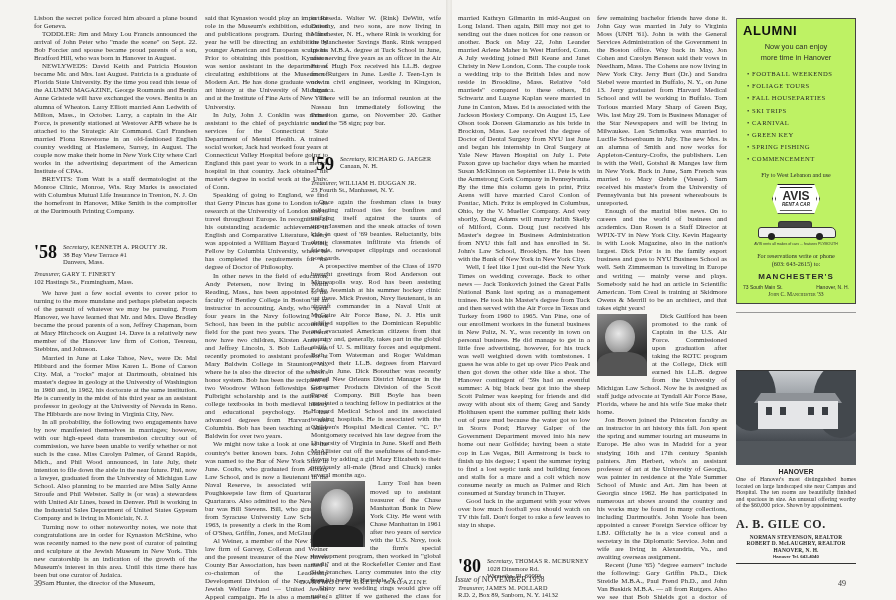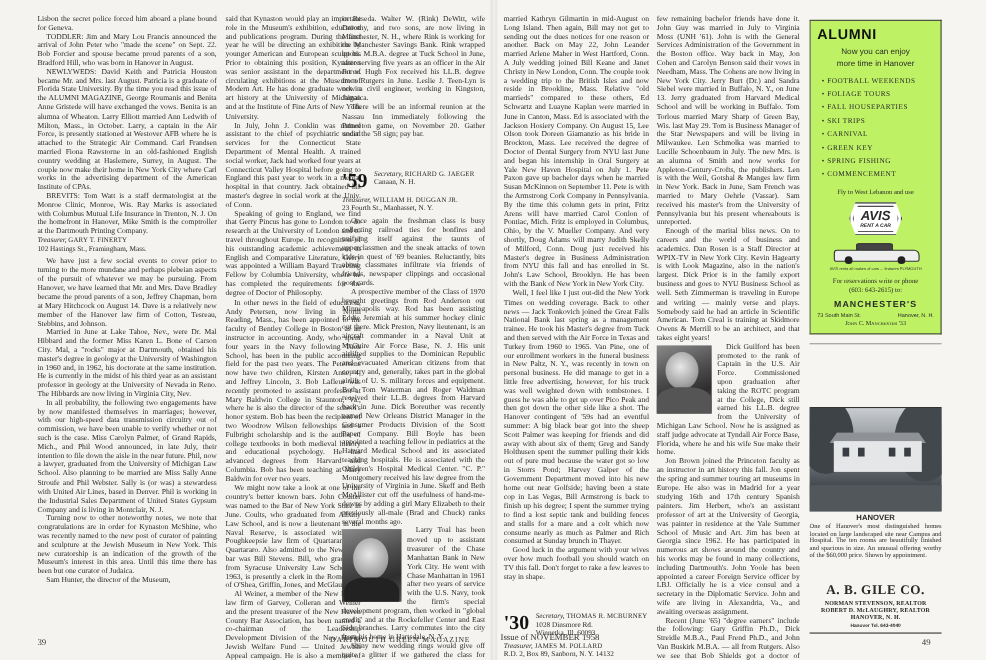--- a/index.html
+++ b/index.html
@@ -28,21 +28,21 @@
   .ad-col{position:absolute;left:736px;top:18px;width:120px;}
   .ad-box{border:1px solid #444;border-left:1px solid #666;background:#bef264;padding:4px 6px 6px 6px;}
   .ad-alumni-title{font-family:"Liberation Sans",sans-serif;font-weight:bold;font-size:13px;letter-spacing:.6px;color:#111;}
   .ad-tag{font-family:"Liberation Sans",sans-serif;font-size:7.4px;text-align:center;line-height:11px;margin:3px 0 5px 0;}
   .ad-list{list-style:none;margin:0;padding:0 0 0 4px;}
   .ad-list li{font-size:6.6px;letter-spacing:.5px;line-height:12.2px;}
   .ad-list li::before{content:"• ";}
   .ad-fly{font-size:6px;text-align:center;margin:6px 0 6px 0;}
   .avis{margin:0 auto;width:46px;height:28px;border:1.2px solid #222;clip-path:polygon(12% 0,88% 0,100% 50%,88% 100%,12% 100%,0 50%);background:#fff;display:flex;flex-direction:column;align-items:center;justify-content:center;position:relative;}
   .avis-inner{position:absolute;inset:2px;clip-path:polygon(12% 0,88% 0,100% 50%,88% 100%,12% 100%,0 50%);border:1px solid #222;}
-  .avis-name{font-family:"Liberation Sans",sans-serif;font-weight:bold;font-style:italic;font-size:12px;line-height:11px;}
+  .avis-name{font-family:"Liberation Sans",sans-serif;font-weight:bold;font-size:12px;line-height:11px;}
   .avis-sub{font-family:"Liberation Sans",sans-serif;font-weight:bold;font-style:italic;font-size:4.6px;}
   .car{margin:5px auto 0 auto;width:80px;height:22px;position:relative;}
   .car .bodyc{position:absolute;left:2px;top:8px;width:76px;height:9px;border:1px solid #333;border-radius:3px 5px 2px 2px;background:#eee;}
   .car .roof{position:absolute;left:22px;top:2px;width:32px;height:7px;border:1px solid #333;border-bottom:none;border-radius:3px 3px 0 0;background:#444;}
   .car .wheel{position:absolute;top:14px;width:7px;height:7px;border-radius:50%;background:#222;}
   .ad-carcap{font-family:"Liberation Sans",sans-serif;font-size:3.6px;text-align:center;margin-top:1px;color:#333;}
   .ad-res{font-size:6.2px;text-align:center;line-height:8px;margin-top:6px;}
   .ad-man{font-family:"Liberation Sans",sans-serif;font-weight:bold;font-size:8px;letter-spacing:1px;text-align:center;margin:4px 0 3px 0;}
   .ad-addr{display:flex;justify-content:space-between;font-family:"Liberation Sans",sans-serif;font-size:5px;}
   .ad-john{font-size:5.6px;text-align:center;font-variant:small-caps;margin-top:1px;}
@@ -50,38 +50,47 @@
   .house{position:absolute;left:736px;top:370px;width:120px;height:94px;background:linear-gradient(180deg,#c9ccd0 0%,#9ea3a8 25%,#6d7278 50%,#454a50 75%,#595e64 100%);border-top:1px solid #333;overflow:hidden;}
   .house .tree1{position:absolute;left:-10px;top:-10px;width:50px;height:70px;border-radius:50%;background:#3e4348;}
   .house .tree2{position:absolute;right:-12px;top:-8px;width:55px;height:75px;border-radius:50%;background:#43484d;}
   .house .hb{position:absolute;left:22px;top:30px;width:80px;height:28px;background:#e5e6e8;}
   .house .hroof{position:absolute;left:18px;top:22px;width:88px;height:10px;background:#8e9297;clip-path:polygon(8% 0,92% 0,100% 100%,0 100%);}
   .house .win{position:absolute;top:36px;width:6px;height:8px;background:#3a3e43;}
   .house .lawn{position:absolute;left:0;bottom:0;width:120px;height:24px;background:#52575c;}
   .gile{position:absolute;left:736px;top:466px;width:120px;}
   .gile-h{font-family:"Liberation Sans",sans-serif;font-weight:bold;font-size:7px;text-align:center;margin:2px 0 1px 0;}
   .gile-t{font-size:5.9px;line-height:6.6px;text-align:justify;}
-  .gile-name{font-family:"Liberation Serif",serif;font-weight:bold;font-size:12px;text-align:center;letter-spacing:.5px;margin:20px 0 2px 0;}
+  .gile-name{font-family:"Liberation Serif",serif;font-weight:bold;font-size:12px;text-align:left;letter-spacing:.5px;margin:8px 0 2px 0;}
   .gile-r{font-family:"Liberation Serif",serif;font-weight:bold;font-size:5.4px;text-align:center;line-height:6.4px;letter-spacing:.2px;}
   .gile-tel{font-family:"Liberation Sans",sans-serif;font-weight:bold;font-size:4.4px;text-align:center;margin-top:1px;}
   .gile-rule{height:1.2px;background:#333;margin-top:4px;}
 </style>
 </head>
 <body>
 
 <div class="page-left"></div>
 <div class="page-right"></div>
 <div class="gutter"></div>
 
 <div class="c" style="left:34px;width:163px;">
   <p class="noind">Lisbon the secret police forced him aboard a plane bound for Geneva.</p>
   <p>TODDLER: Jim and Mary Lou Francis announced the arrival of John Peter who "made the scene" on Sept. 22. Bob Forcier and spouse became proud parents of a son, Bradford Hill, who was born in Hanover in August.</p>
   <p>NEWLYWEDS: David Keith and Patricia Houston became Mr. and Mrs. last August. Patricia is a graduate of Florida State University. By the time you read this issue of the ALUMNI MAGAZINE, George Roumanis and Benita Anne Gristede will have exchanged the vows. Benita is an alumna of Wheaton. Larry Elliott married Ann Ledwith of Milton, Mass., in October. Larry, a captain in the Air Force, is presently stationed at Westover AFB where he is attached to the Strategic Air Command. Carl Frandsen married Fiona Rawstorne in an old-fashioned English country wedding at Haslemere, Surrey, in August. The couple now make their home in New York City where Carl works in the advertising department of the American Institute of CPAs.</p>
   <p>BREVITS: Tom Watt is a staff dermatologist at the Monroe Clinic, Monroe, Wis. Ray Marks is associated with Columbus Mutual Life Insurance in Trenton, N. J. On the homefront in Hanover, Mike Smith is the comptroller at the Dartmouth Printing Company.</p>
 
+  <div class="classhead">
+    <div class="classyear">'58</div>
+    <div class="classinfo">
+      <i>Secretary,</i>
+      <span class="sc">KENNETH A. PROUTY JR.</span><br>
+      <span>38 Bay View Terrace #1</span><br>
+      <span>Danvers, Mass.</span>
+    </div>
+  </div>
   <div class="treas">
     <i>Treasurer,</i>
     <span class="sc">GARY T. FINERTY</span><br>
     <span>102 Hastings St., Framingham, Mass.</span>
   </div>
   <p>We have just a few social events to cover prior to turning to the more mundane and perhaps plebeian aspects of the pursuit of whatever we may be pursuing. From Hanover, we have learned that Mr. and Mrs. Dave Bradley became the proud parents of a son, Jeffrey Chapman, born at Mary Hitchcock on August 14. Dave is a relatively new member of the Hanover law firm of Cotton, Tesreau, Stebbins, and Johnson.</p>
   <p>Married in June at Lake Tahoe, Nev., were Dr. Mal Hibbard and the former Miss Karen L. Bone of Carson City. Mal, a "rocks" major at Dartmouth, obtained his master's degree in geology at the University of Washington in 1960 and, in 1962, his doctorate at the same institution. He is currently in the midst of his third year as an assistant professor in geology at the University of Nevada in Reno. The Hibbards are now living in Virginia City, Nev.</p>
   <p>In all probability, the following two engagements have by now manifested themselves in marriages; however, with our high-speed data transmission circuitry out of commission, we have been unable to verify whether or not such is the case. Miss Carolyn Palmer, of Grand Rapids, Mich., and Phil Wood announced, in late July, their intention to file down the aisle in the near future. Phil, now a lawyer, graduated from the University of Michigan Law School. Also planning to be married are Miss Sally Anne Stroufe and Phil Webster. Sally is (or was) a stewardess with United Air Lines, based in Denver. Phil is working in the Industrial Sales Department of United States Gypsum Company and is living in Montclair, N. J.</p>
   <p>Turning now to other noteworthy notes, we note that congratulations are in order for Kynaston McShine, who was recently named to the new post of curator of painting and sculpture at the Jewish Museum in New York. This new curatorship is an indication of the growth of the Museum's interest in this area. Until this time there has been but one curator of Judaica.</p>
   <p>Sam Hunter, the director of the Museum,</p>
@@ -121,21 +130,21 @@
   </div>
   <p>Larry Toal has been moved up to assistant treasurer of the Chase Manhattan Bank in New York City. He went with Chase Manhattan in 1961 after two years of service with the U.S. Navy, took the firm's special development program, then worked in "global credit" and at the Rockefeller Center and East Side branches. Larry commutes into the city from his home in Hartsdale, N. Y.</p>
   <p>Shiny new wedding rings would give off quite a glitter if we gathered the class for fingerprinting. Ron Kelsoe married Frances Gaeta this summer in West Medford, Mass. In July, Dick Schmidt married Donna Jean Matelock in Gates Mills, Ohio. Dick is currently employed by the Federal Government. Here in Hanover, Dr. Don Bartlett married Christine Anne LaPointe at St. Denis Church on Saturday, August 7. Don is now doing his residency at Strong Memorial Hospital of the University of Rochester in New York State. If our dues go up you'll know why — treasurer Bill Duggan</p>
 </div>
 
 <div class="c" style="left:458px;width:132px;">
   <p class="noind">married Kathryn Gilmartin in mid-August on Long Island. Then again, Bill may not get to sending out the dues notices for one reason or another. Back on May 22, John Leander married Arlene Maher in West Hartford, Conn. A July wedding joined Bill Keane and Janet Christy in New London, Conn. The couple took a wedding trip to the British Isles and now reside in Brookline, Mass. Relative "old marrieds" compared to these others, Ed Schwartz and Luayne Kaplan were married in June in Canton, Mass. Ed is associated with the Jackson Hosiery Company. On August 15, Lee Olson took Doreen Giamanzio as his bride in Brockton, Mass. Lee received the degree of Doctor of Dental Surgery from NYU last June and began his internship in Oral Surgery at Yale New Haven Hospital on July 1. Pete Paxon gave up bachelor days when he married Susan McKinnon on September 11. Pete is with the Armstrong Cork Company in Pennsylvania. By the time this column gets in print, Fritz Arens will have married Carol Conlon of Pontiac, Mich. Fritz is employed in Columbus, Ohio, by the V. Mueller Company. And very shortly, Doug Adams will marry Judith Skelly of Milford, Conn. Doug just received his Master's degree in Business Administration from NYU this fall and has enrolled in St. John's Law School, Brooklyn. He has been with the Bank of New York in New York City.</p>
   <p>Well, I feel like I just out-did the New York Times on wedding coverage. Back to other news — Jack Tonkovich joined the Great Falls National Bank last spring as a management trainee. He took his Master's degree from Tuck and then served with the Air Force in Texas and Turkey from 1960 to 1965. Van Pine, one of our enrollment workers in the funeral business in New Paltz, N. Y., was recently in town on personal business. He did manage to get in a little free advertising, however, for his truck was well weighted down with tombstones. I guess he was able to get up over Pico Peak and then got down the other side like a shot. The Hanover contingent of '59s had an eventful summer: A big black bear got into the sheep Scott Palmer was keeping for friends and did away with about six of them; Greg and Sandy Holthusen spent the summer pulling their kids out of pure mud because the water got so low in Storrs Pond; Harvey Galper of the Government Department moved into his new home out near Golfside; having been a state cop in Las Vegas, Bill Armstrong is back to finish up his degree; I spent the summer trying to find a lost septic tank and building fences and stalls for a mare and a colt which now consume nearly as much as Palmer and Rich consumed at Sunday brunch in Thayer.</p>
   <p>Good luck in the argument with your wives over how much football you should watch on TV this fall. Don't forget to rake a few leaves to stay in shape.</p>
   <div class="classhead">
-    <div class="classyear">'30</div>
+    <div class="classyear">'80</div>
     <div class="classinfo">
       <i>Secretary,</i>
       <span class="sc">THOMAS R. MCBURNEY</span><br>
       <span>1028 Dinsmore Rd.</span><br>
       <span>Winnetka, Ill. 60093</span>
     </div>
   </div>
   <div class="treas">
     <i>Treasurer,</i>
     <span class="sc">JAMES M. POLLARD</span><br>
@@ -220,16 +229,16 @@
   <div class="gile-r">NORMAN STEVENSON, REALTOR</div>
   <div class="gile-r">ROBERT D. McLAUGHRY, REALTOR</div>
   <div class="gile-r">HANOVER, N. H.</div>
   <div class="gile-tel">Hanover Tel. 643-4040</div>
   <div class="gile-rule"></div>
 </div>
 
 <div class="folio" style="left:34px;">39</div>
 <div class="footer-mag">DARTMOUTH GREEN MAGAZINE</div>
 <div class="footer-issue">
-  <span style="font-variant:normal;">Issue of</span>
+  <span style="font-style:italic;font-variant:normal;">Issue of</span>
   <span>NOVEMBER 1958</span>
 </div>
 <div class="folio" style="left:838px;">49</div>
 
 </body></html>

